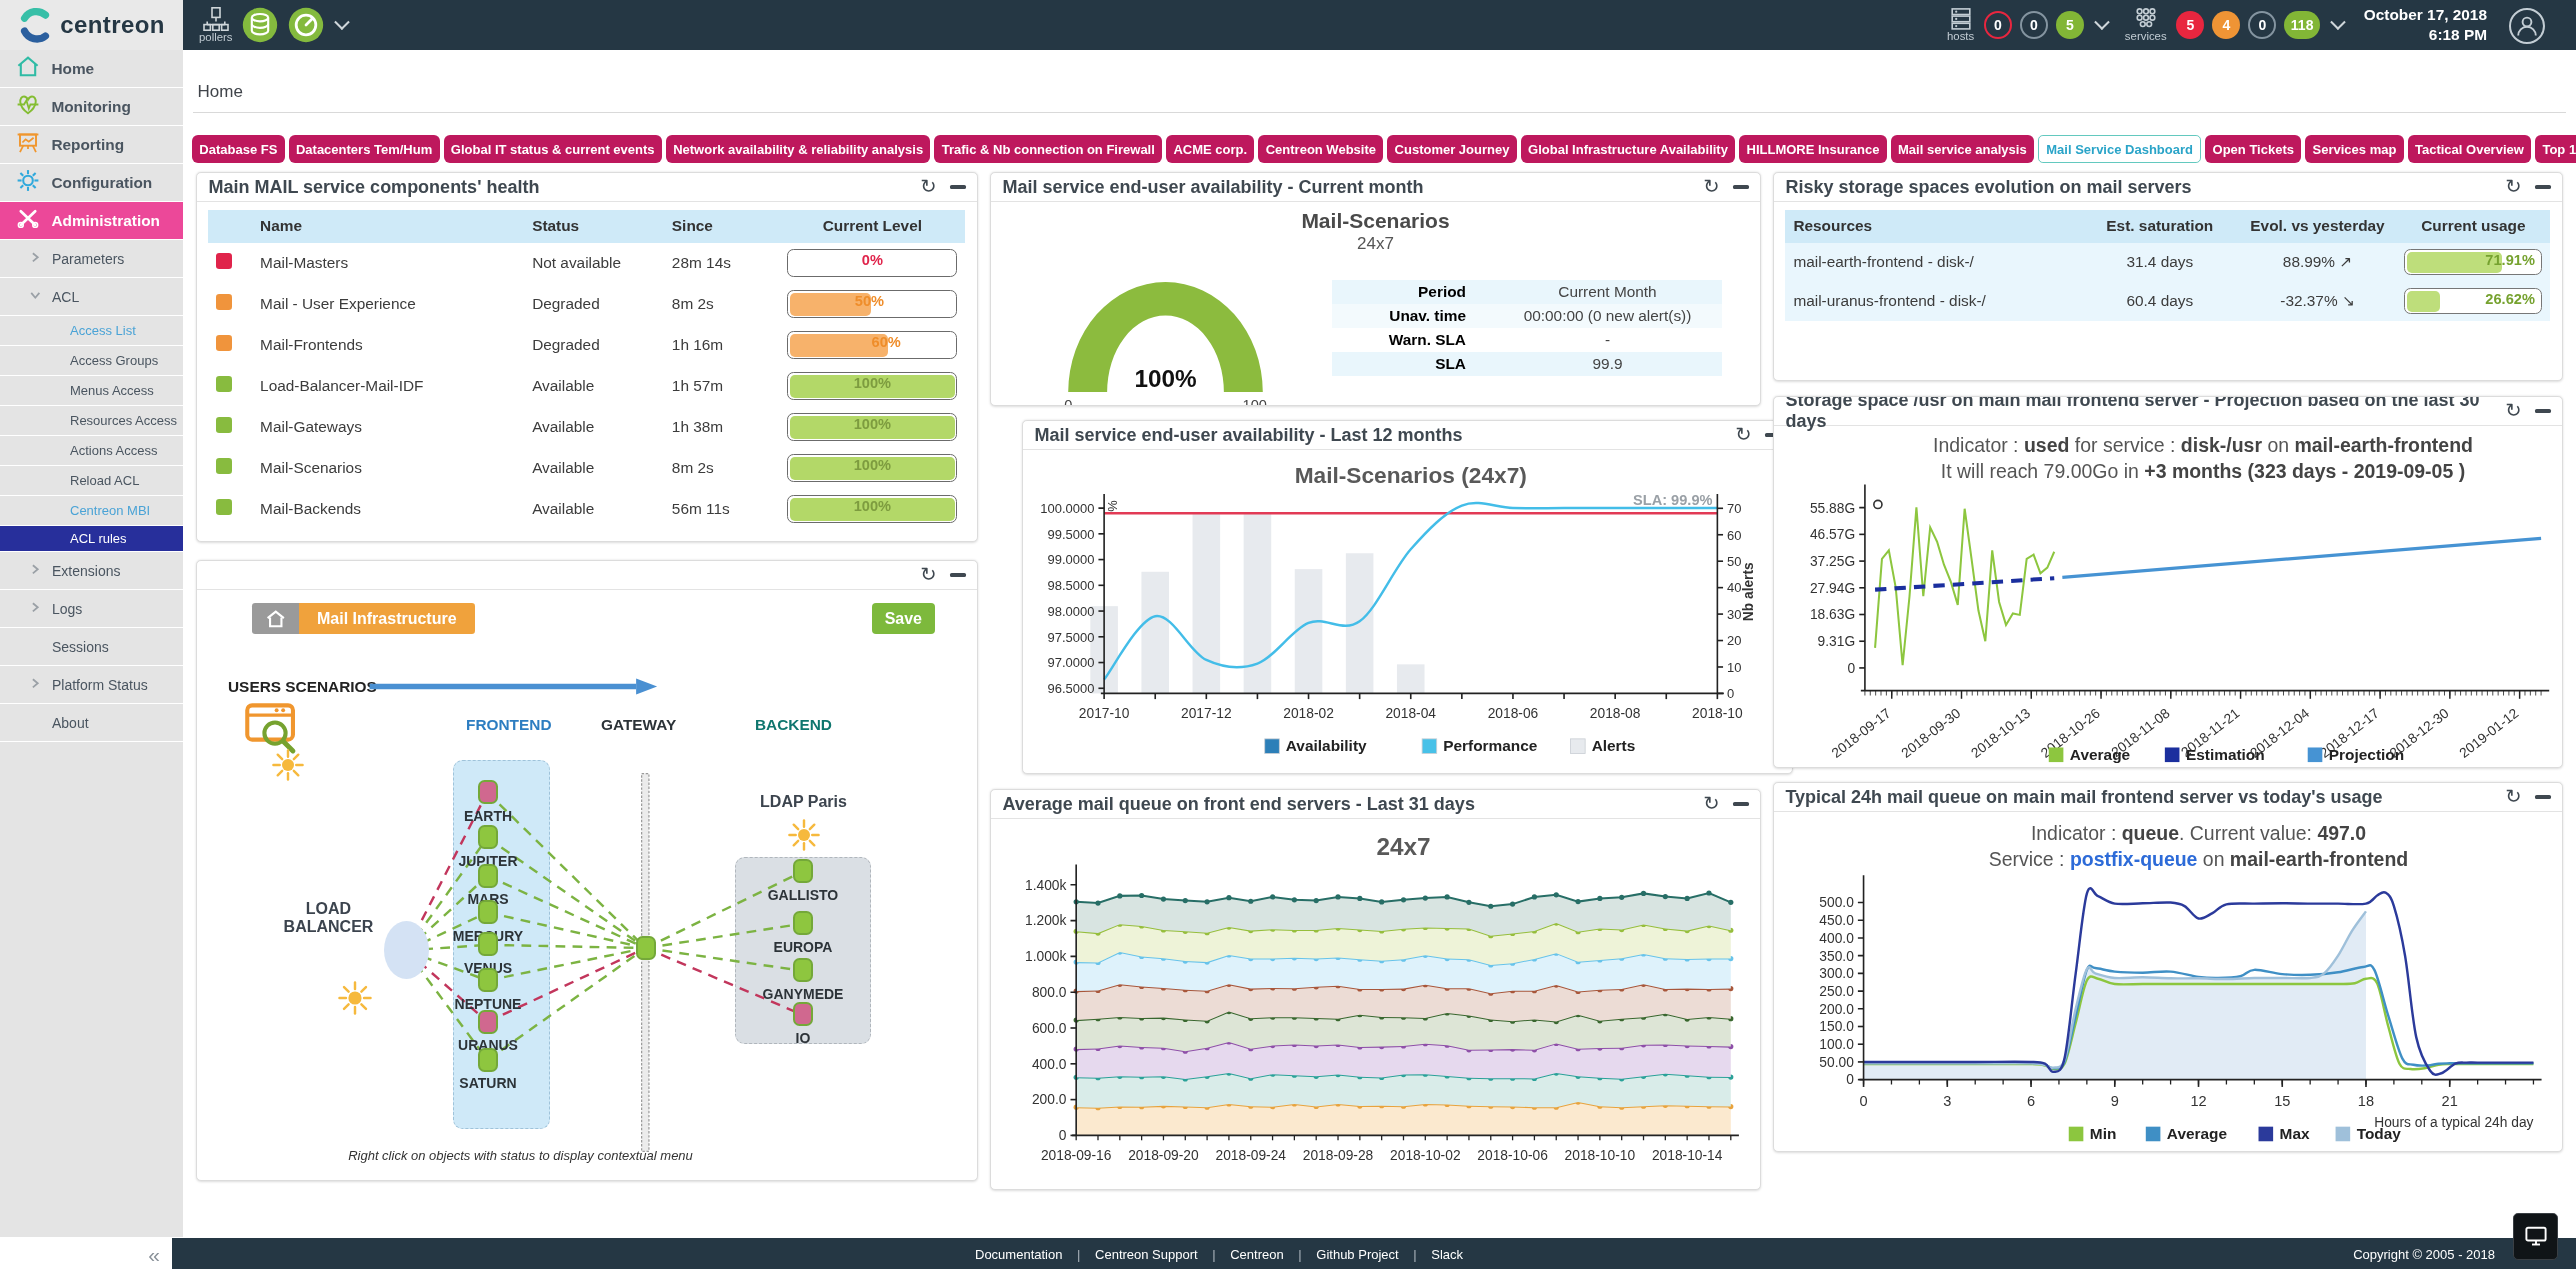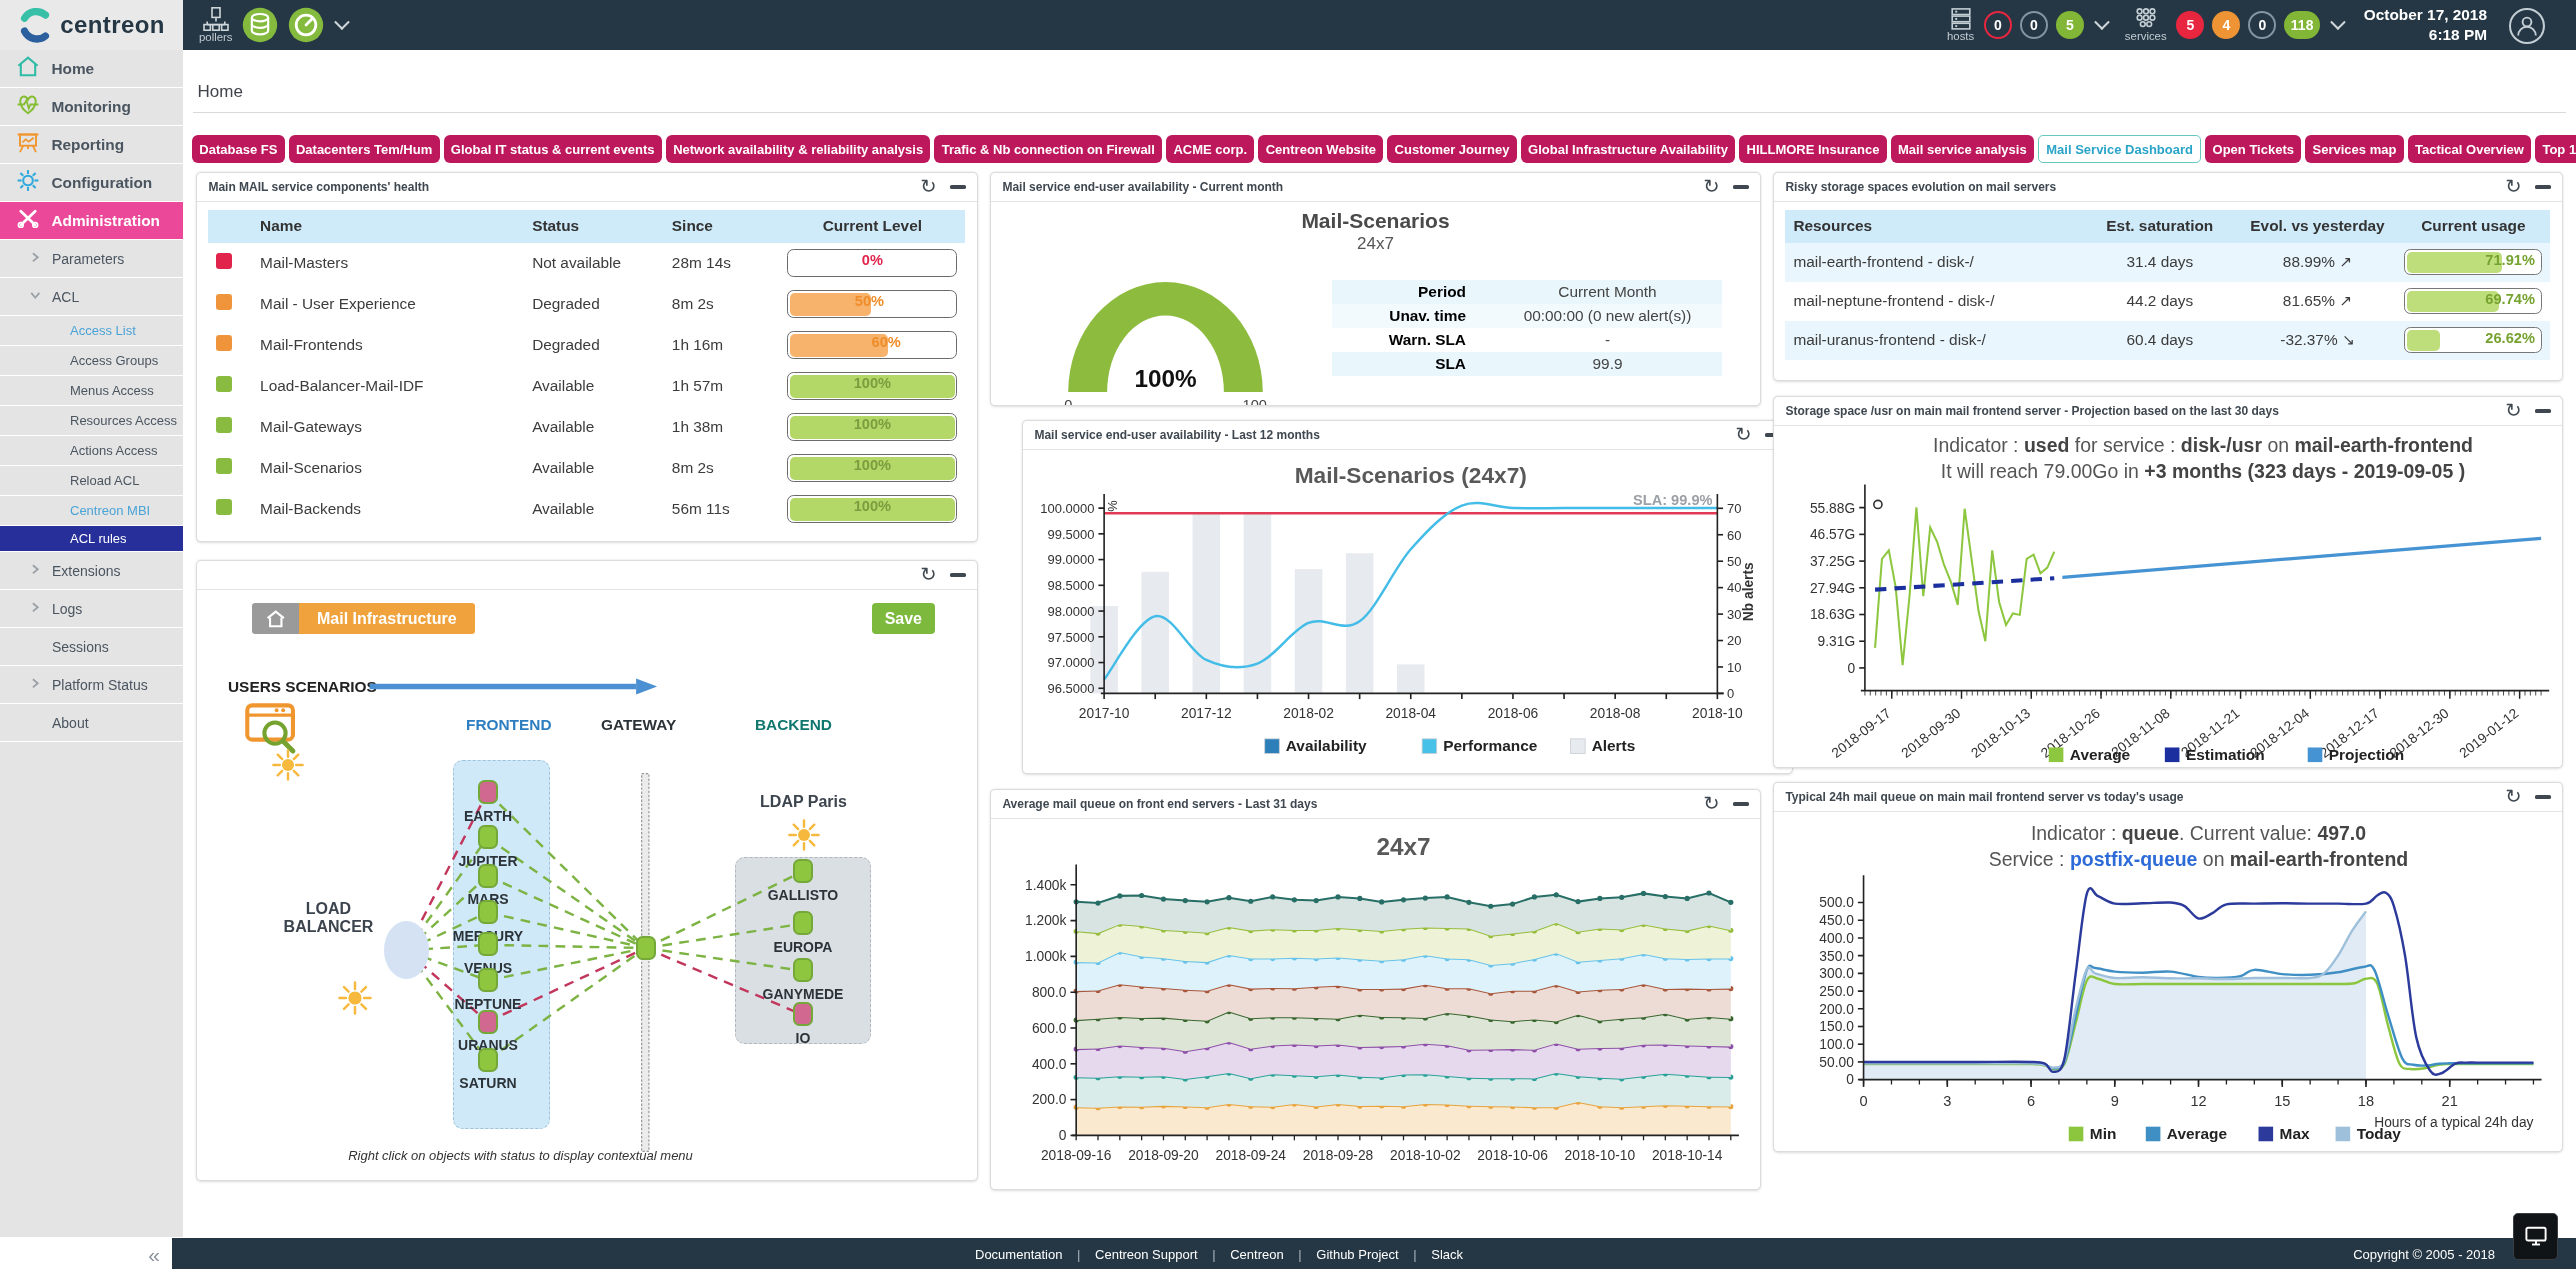--- a/index.html
+++ b/index.html
@@ -44,21 +44,21 @@
   #crumbbar .crumb { position:absolute; left:14.6px; top:32px; font-size:17px; color:#40444a; }
   #crumbbar .rule { position:absolute; left:9.7px; right:9.7px; bottom:1.6px; border-bottom:1.6px solid #d9d9d9; }
   #tabsbar { position:absolute; left:192px; top:135px; right:11.4px; height:28px; display:flex; gap:4px; }
   .tab { background:#be185d; color:#fff; font-weight:bold; font-size:13px; border-radius:6px;
     padding:0 7.3px; display:flex; align-items:center; white-space:nowrap; cursor:pointer; }
   .tab.active { background:#fff; color:#2aa4c8; border:1.6px solid #63c9bf; border-radius:4.9px; }
   
   .widget { position:absolute; background:#fff; border:0.8px solid #dcdcdc; border-radius:4.9px;
     box-shadow:0 0.8px 2.4px rgba(0,0,0,.14); overflow:hidden; }
   .whead { height:29px; border-bottom:0.8px solid #e3e3e3; display:flex; align-items:center; padding:0 11.4px; }
-  .wtitle { font-weight:bold; font-size:12px; color:#3f4850; }
+  .wtitle { font-weight:bold; font-size:18px; color:#3f4850; }
   .wicons { margin-left:auto; display:flex; align-items:center; gap:13px; }
   .w-refresh { font-size:19.5px; color:#3f4850; line-height:1; cursor:pointer; }
   .w-min { width:16px; height:4px; background:#3f4850; border-radius:1.6px; cursor:pointer; }
   .wbody { position:relative; }
   svg { font-family:"Liberation Sans", sans-serif; }
   
   table.grid { border-collapse:collapse; width:calc(100% - 23px); margin:8px 11.4px; font-size:15.4px; color:#3c3c3c; }
   table.grid th { background:#cfeaf8; font-weight:bold; text-align:left; padding:7.3px 8px; color:#333; }
   table.grid td { padding:6.5px 8px; }
   .sq { width:16px; height:16px; border-radius:3.2px; display:inline-block; }
@@ -1050,31 +1050,20 @@
             <td>mail-earth-frontend - disk-/</td>
             <td style="text-align: center;">31.4 days</td>
             <td style="text-align: center;">88.99% ↗</td>
             <td>
               <div class="ubar">
                 <div class="pfill" style="width: calc(71.91% - 3.2px); background: rgb(190, 222, 123);"></div>
                 <span class="ulab">71.91%</span>
               </div>
             </td>
           </tr>
-          <tr>
-            <td>mail-neptune-frontend - disk-/</td>
-            <td style="text-align: center;">44.2 days</td>
-            <td style="text-align: center;">81.65% ↗</td>
-            <td>
-              <div class="ubar">
-                <div class="pfill" style="width: calc(69.74% - 3.2px); background: rgb(190, 222, 123);"></div>
-                <span class="ulab">69.74%</span>
-              </div>
-            </td>
-          </tr>
           <tr style="background: rgb(233, 246, 253);">
             <td>mail-uranus-frontend - disk-/</td>
             <td style="text-align: center;">60.4 days</td>
             <td style="text-align: center;">-32.37% ↘</td>
             <td>
               <div class="ubar">
                 <div class="pfill" style="width: calc(26.62% - 3.2px); background: rgb(190, 222, 123);"></div>
                 <span class="ulab">26.62%</span>
               </div>
             </td>

